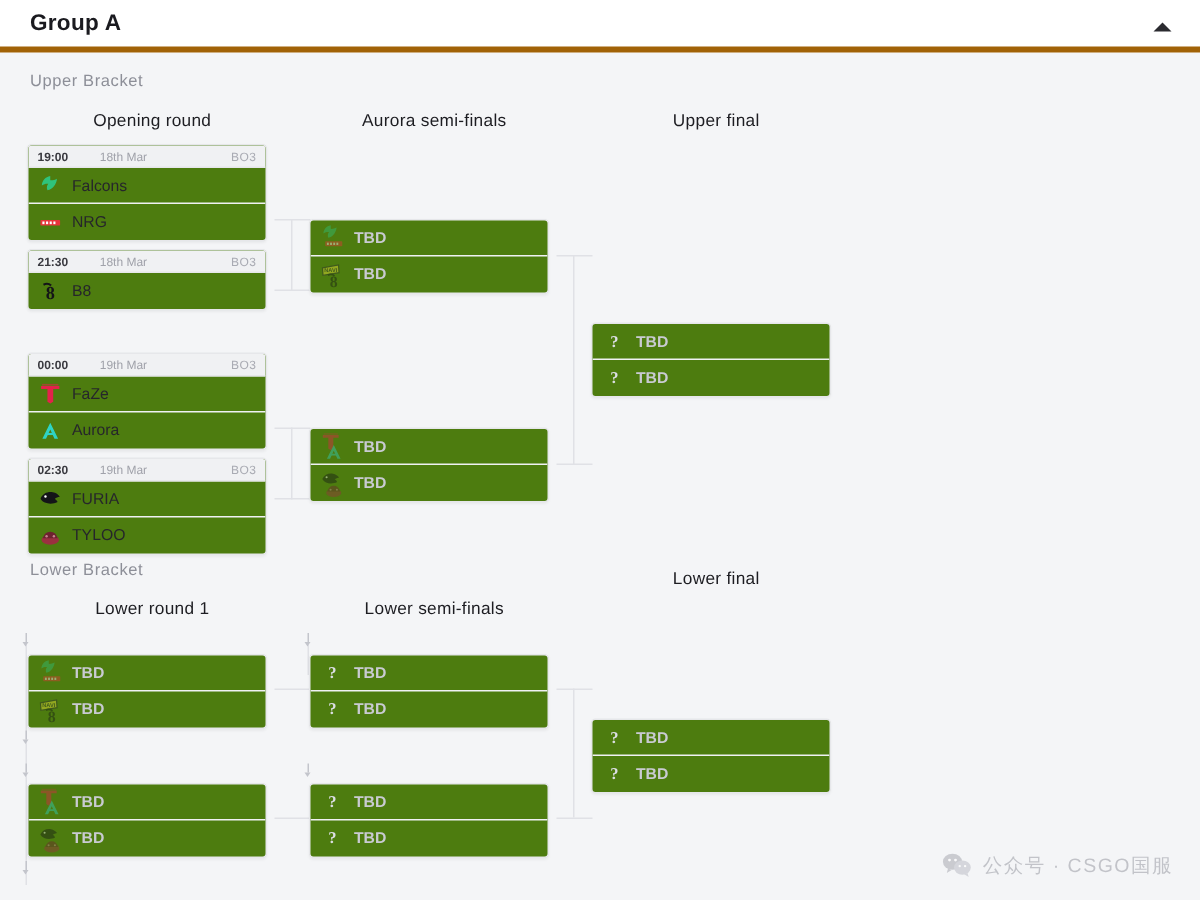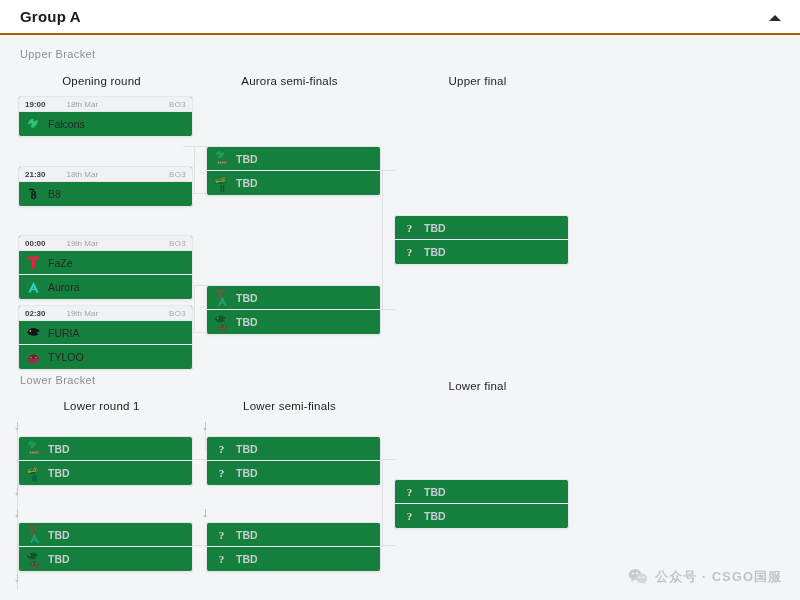--- a/index.html
+++ b/index.html
@@ -9,21 +9,21 @@
     background: #f4f5f7;
     overflow: hidden;
   }
   #app { position: relative; width: 800px; height: 600px; }
 
   
   .group-header {
     position: absolute; left: 0; top: 0;
     width: 800px; height: 35px;
     background: #ffffff;
-    border-bottom: 2px solid #a16207;
+    border-bottom: 4px solid #a16207;
     display: flex; align-items: center;
   }
   .group-title {
     margin-left: 20px;
     font-size: 15px; font-weight: bold; color: #1a1a1f;
     letter-spacing: .2px;
   }
   .collapse-btn {
     position: absolute; right: 16px; top: 9px;
     width: 18px; height: 18px;
@@ -46,22 +46,22 @@
   .round-title {
     position: absolute;
     font-size: 11.5px; font-weight: normal; color: #1d1d22;
     letter-spacing: .2px;
     text-align: center; width: 175px;
   }
 
   
   .match {
     position: absolute;
-    width: 175px;
-    background: #15803d;
+    width: 160px;
+    background: #4d7c0f;
     border: 1px solid #e6e7ea;
     border-radius: 3px;
     box-shadow: 0 1px 2px rgba(0,0,0,.05);
     overflow: hidden;
   }
   .match-head {
     height: 15px;
     background: #f0f1f3;
     border-bottom: 1px solid #e6e7ea;
     display: flex; align-items: center;
@@ -126,21 +126,20 @@
     border-left: 2.5px solid transparent;
     border-right: 2.5px solid transparent;
     border-top: 3.5px solid #c3c5cc;
   }
 
   
   .watermark {
     position: absolute; right: 18px; bottom: 14px;
     display: flex; align-items: flex-start;
     opacity: .55;
-    font-weight: bold;
   }
   .wm-text {
     font-size: 13px; color: #9a9ca4;
     letter-spacing: 1px; margin-left: 7px;
   }
 </style>
 </head>
 <body>
 
 <div id="app">
@@ -199,20 +198,32 @@
       </div>
       <div class="team-row">
           <span class="logo">
           <svg width="15" height="15" viewBox="0 0 16 16">
             <path d="M8 1.5 C4.5 2.2 2.2 4.6 2 8.2 c1.9-1.3 3.3-1.5 4.6-1.2
               -1.1 1.4-1.3 3-0.6 4.6 1.9-0.3 3.6-1.4 4.9-3.2 1-1.4 1.7-3.2 1.9-5.1
               -1.6 0.9-3.2 1.2-4.8 1.1 z" fill="#2fc37c"></path>
           </svg>
         </span>
           <span class="team-name">Falcons</span>
+        </div>
+      <div class="team-row">
+          <span class="logo">
+          <svg width="15" height="15" viewBox="0 0 16 16">
+            <rect x="1" y="6" width="14" height="4" rx="0.6" fill="#e8343c"></rect>
+              <rect x="2.4" y="7.1" width="1.5" height="1.9" fill="#fff"></rect>
+              <rect x="5" y="7.1" width="1.5" height="1.9" fill="#fff"></rect>
+              <rect x="7.6" y="7.1" width="1.5" height="1.9" fill="#fff"></rect>
+              <rect x="10.2" y="7.1" width="1.5" height="1.9" fill="#fff"></rect>
+          </svg>
+        </span>
+          <span class="team-name">NRG</span>
         </div>
     </div>
   <div class="match" style="left:18px;  top:166px;">
       <div class="match-head">
         <span class="m-time">21:30</span>
         <span class="m-date">18th Mar</span>
         <span class="m-bo">BO3</span>
       </div>
       <div class="team-row">
           <span class="logo">

